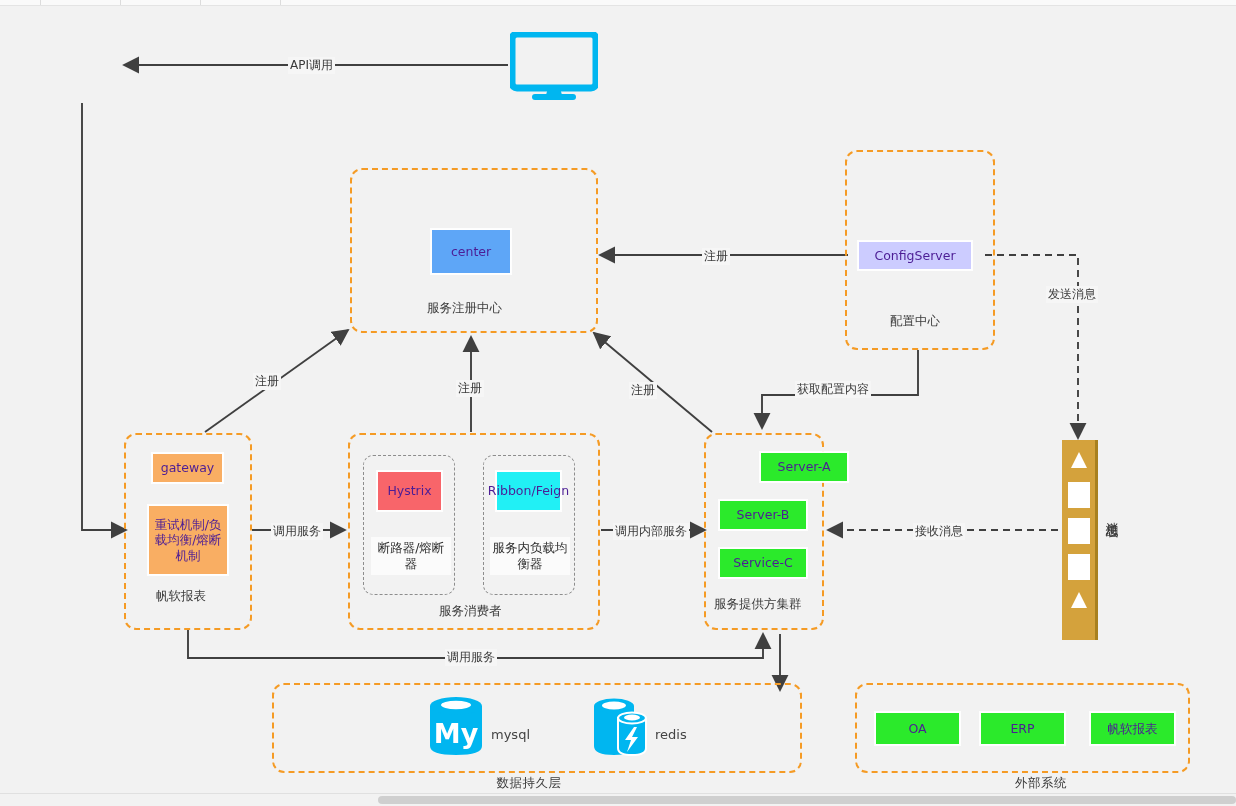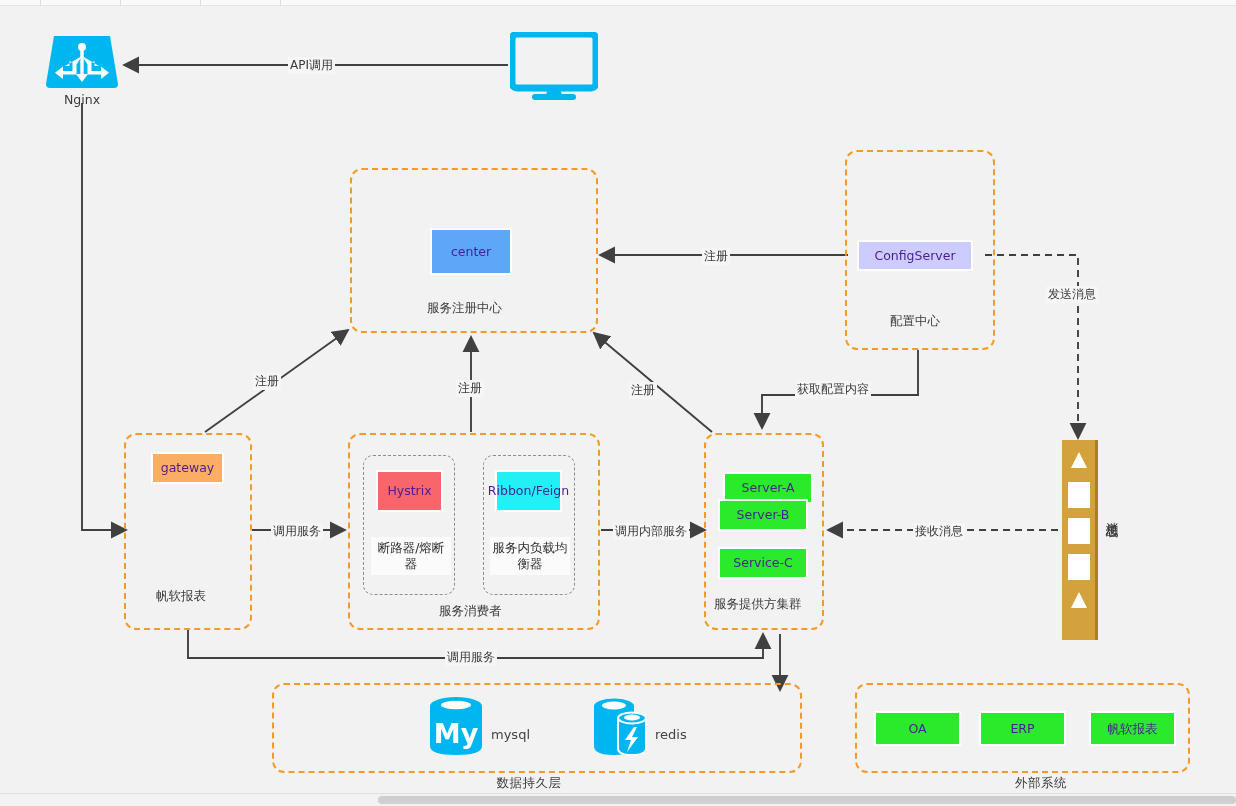--- a/index.html
+++ b/index.html
@@ -168,33 +168,20 @@
       <path d="M780,634 L780,690"></path>
     </g>
     <g stroke="#404040" stroke-width="1.9" fill="none" stroke-dasharray="7,5" marker-end="url(#arrow)">
 
       <path d="M985,255 L1078,255 L1078,438"></path>
 
       <path d="M1058,530 L828,530"></path>
     </g>
   </svg>
 
-  <div class="nginx-wrap" style="left:46px; top:36px; width:72px; height:70px;">
-    <svg width="72" height="52" viewBox="0 0 72 52">
-      <path d="M8,0 L64,0 L72,48 Q72,52 68,52 L4,52 Q0,52 0,48 Z" fill="#00b6f0"></path>
-      <g fill="#ffffff">
-        <circle cx="36" cy="11" r="4"></circle>
-        <rect x="34.3" y="13" width="3.4" height="28"></rect>
-        <path d="M36,46 l-6,-8 l12,0 z"></path>
-        <path d="M36,20 L19,30 l4.5,0 l0,-5 l3,1.6 l0,8.4 l-9.5,0 l0,-4.5 l-8,6.2 l8,6.2 l0,-4.5 l13.5,0 l0,-10 z"></path>
-        <path d="M36,20 L53,30 l-4.5,0 l0,-5 l-3,1.6 l0,8.4 l9.5,0 l0,-4.5 l8,6.2 l-8,6.2 l0,-4.5 l-13.5,0 l0,-10 z"></path>
-      </g>
-    </svg>
-    <div class="nginx-label" style="top:56px;">Nginx</div>
-  </div>
 
   <div style="position:absolute; left:510px; top:32px;">
     <svg width="88" height="68" viewBox="0 0 88 68">
       <rect x="2" y="2" width="84" height="54" rx="5" fill="none" stroke="#00b6f0" stroke-width="7"></rect>
       <path d="M38,56 L50,56 L52,63 L36,63 Z" fill="#00b6f0"></path>
       <rect x="22" y="62" width="44" height="6" rx="3" fill="#00b6f0"></rect>
     </svg>
   </div>
   <div class="edge-label" style="left:288px; top:57px;">API调用</div>
 
@@ -205,40 +192,41 @@
   <div class="group" style="left:845px; top:150px; width:150px; height:200px;"></div>
   <div class="node purple" style="left:858px; top:241px; width:114px; height:29px; font-size:12.5px;">ConfigServer</div>
   <div class="plain-label" style="left:890px; top:313px;">配置中心</div>
 
   <div class="edge-label" style="left:702px; top:248px;">注册</div>
   <div class="edge-label" style="left:1046px; top:286px;">发送消息</div>
   <div class="edge-label" style="left:795px; top:381px;">获取配置内容</div>
 
   <div class="group" style="left:124px; top:433px; width:128px; height:197px;"></div>
   <div class="node orange" style="left:152px; top:453px; width:71px; height:30px;">gateway</div>
+  <div class="node orange" style="left:148px; top:505px; width:80px; height:70px; padding:0 4px;">重试机制/负载均衡/熔断机制</div>
   <div class="plain-label" style="left:156px; top:588px;">帆软报表</div>
 
   <div class="edge-label" style="left:271px; top:523px;">调用服务</div>
   <div class="edge-label" style="left:253px; top:373px;">注册</div>
 
   <div class="group" style="left:348px; top:433px; width:252px; height:197px;"></div>
   <div class="inner-group" style="left:363px; top:455px; width:92px; height:140px;"></div>
   <div class="node red" style="left:377px; top:471px; width:65px; height:40px;">Hystrix</div>
   <div class="node white" style="left:371px; top:537px; width:80px; height:38px; padding:0 2px;">断路器/熔断器</div>
 
   <div class="inner-group" style="left:483px; top:455px; width:92px; height:140px;"></div>
   <div class="node cyan" style="left:496px; top:471px; width:65px; height:40px;">Ribbon/Feign</div>
   <div class="node white" style="left:490px; top:537px; width:80px; height:38px; padding:0 2px;">服务内负载均衡器</div>
 
   <div class="plain-label" style="left:439px; top:603px;">服务消费者</div>
   <div class="edge-label" style="left:456px; top:380px;">注册</div>
   <div class="edge-label" style="left:613px; top:523px;">调用内部服务</div>
 
   <div class="group" style="left:704px; top:433px; width:120px; height:197px;"></div>
-  <div class="node green" style="left:724px; top:452px; width:88px; height:30px;margin-top:21px;">Server-A</div>
+  <div class="node green" style="left:760px; top:452px; width:88px; height:30px;">Server-A</div>
   <div class="node green" style="left:719px; top:500px; width:88px; height:30px;">Server-B</div>
   <div class="node green" style="left:719px; top:548px; width:88px; height:30px;">Service-C</div>
   <div class="plain-label" style="left:714px; top:596px;">服务提供方集群</div>
   <div class="edge-label" style="left:629px; top:382px;">注册</div>
   <div class="edge-label" style="left:913px; top:523px;">接收消息</div>
   <div class="edge-label" style="left:445px; top:649px;">调用服务</div>
 
   <div class="msgbus" style="left:1062px; top:440px; width:36px; height:200px;">
     <div class="tri" style="top:12px; border-bottom:16px solid #ffffff;"></div>
     <div class="cell" style="top:42px;"></div>

